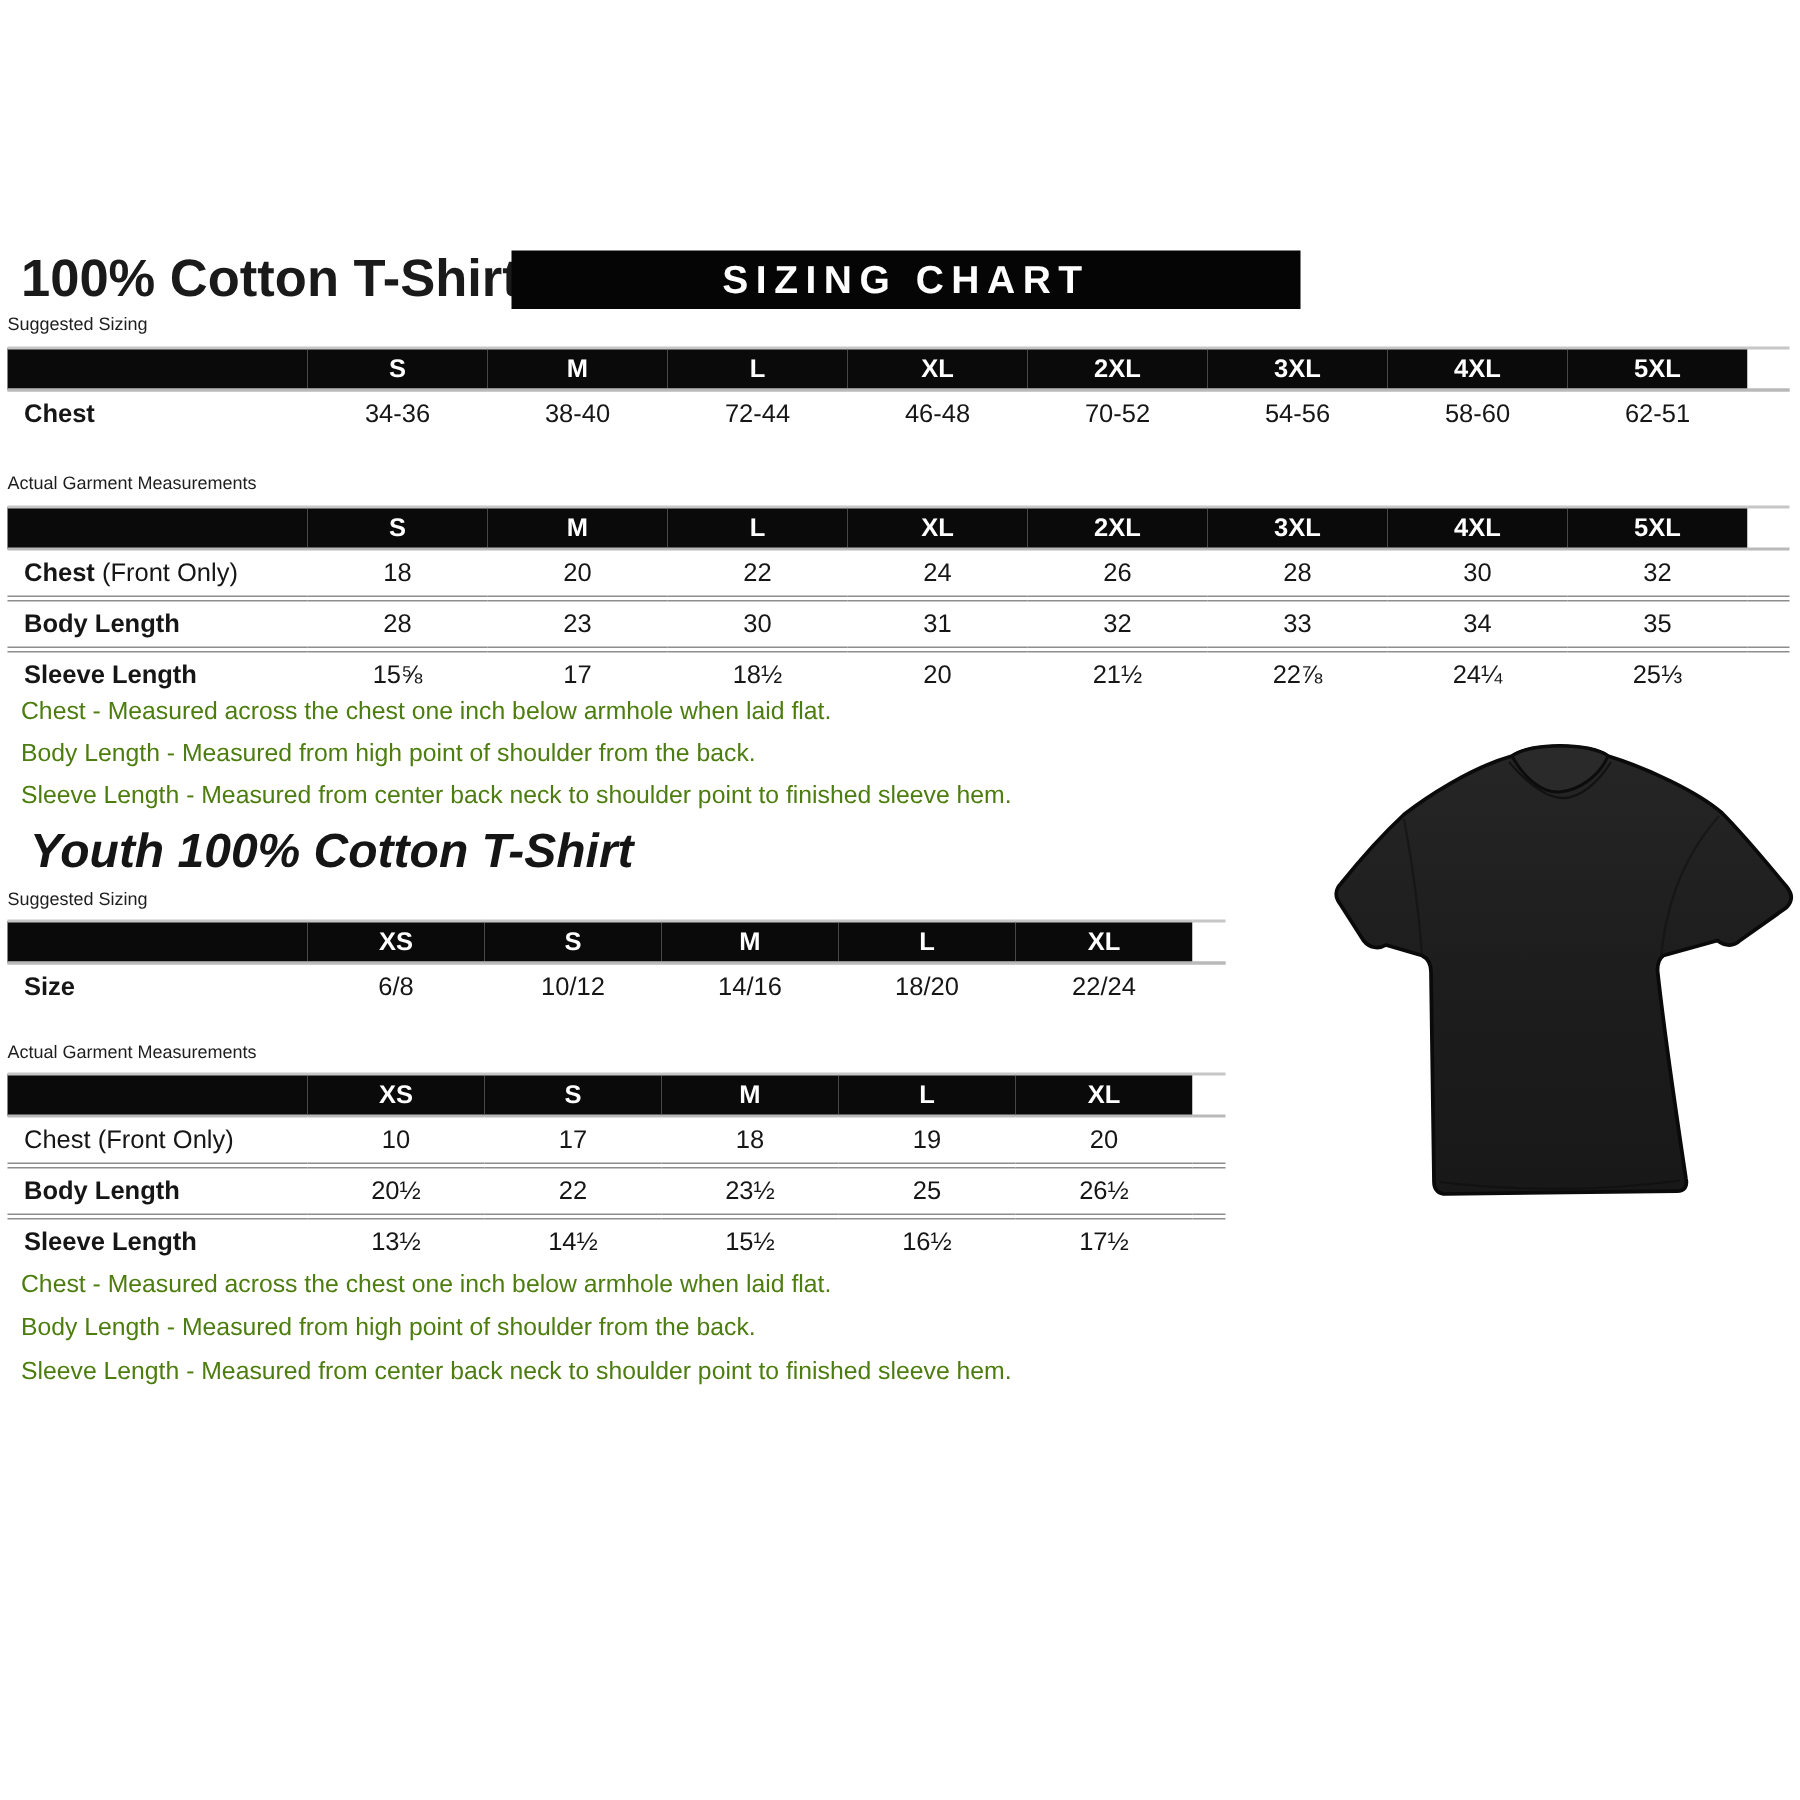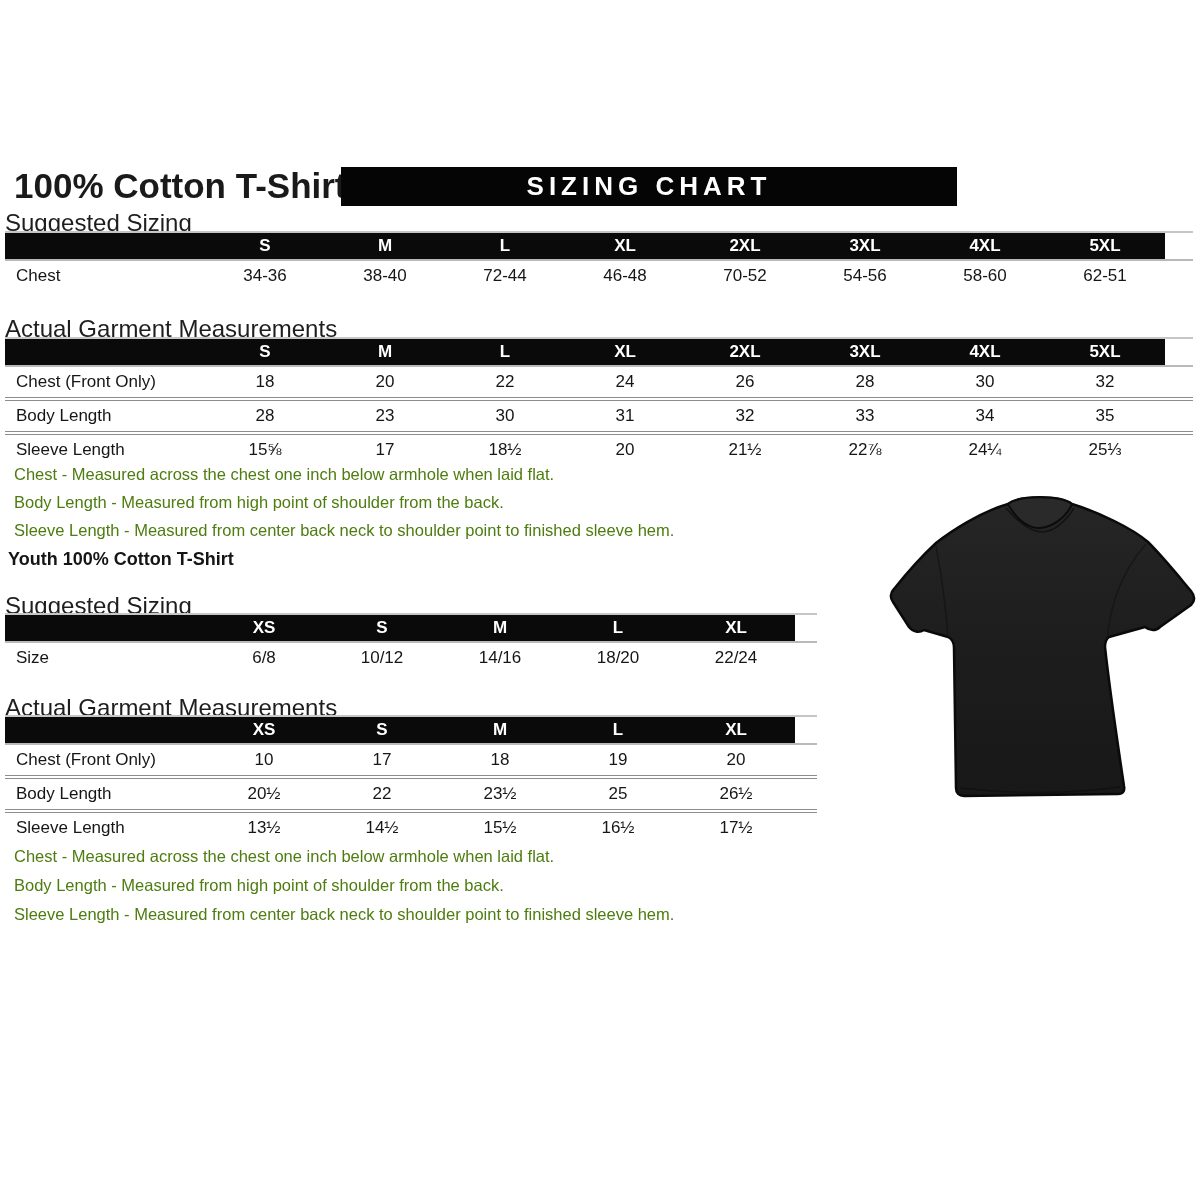--- a/index.html
+++ b/index.html
@@ -3,40 +3,40 @@
 <meta charset="utf-8">
 <style>
   html,body{margin:0;padding:0;background:#ffffff;}
   #page{
     position:relative;width:1200px;height:1200px;background:#ffffff;overflow:hidden;
     font-family:"Liberation Sans","DejaVu Sans",sans-serif;color:#141414;
   }
   .abs{position:absolute;}
   .page-title{left:14px;top:166px;font-size:35px;font-weight:bold;color:#1a1a1a;white-space:nowrap;}
   .banner{
-    left:341px;top:167px;width:616px;height:39px;background:#050505;
+    left:341px;top:167px;width:526px;height:39px;background:#050505;
     display:flex;align-items:center;justify-content:center;
   }
   .banner span{color:#ffffff;font-size:26px;font-weight:bold;letter-spacing:5px;white-space:nowrap;}
-  .sec-label{font-size:24px;color:#1e1e1e;white-space:nowrap;}
-  .youth-title{left:8px;top:549px;font-size:18px;font-weight:bold;color:#151515;white-space:nowrap;}
+  .sec-label{font-size:12px;color:#1e1e1e;white-space:nowrap;}
+  .youth-title{left:20px;top:549px;font-size:32px;font-weight:bold;color:#151515;white-space:nowrap;font-style:italic;}
   .note{font-size:16.5px;color:#4d7c0f;white-space:nowrap;}
   #notes-adult .note{line-height:28px;}
   #notes-youth .note{line-height:29px;}
 
   table.sz{border-collapse:collapse;table-layout:fixed;}
   table.sz th{
     background:#0a0a0a;color:#ffffff;font-size:17px;font-weight:bold;
     height:26px;line-height:26px;padding:0;text-align:center;
     border-top:2px solid #c6c6c6;border-bottom:2px solid #b9b9b9;
   }
   table.sz th.ovh{background:#ffffff;}
   table.sz td{height:30px;font-size:17px;text-align:center;padding:0;color:#161616;}
   table.sz td.lbl{text-align:left;padding-left:11px;white-space:nowrap;}
-  table.sz .b{font-weight:normal;}
+  table.sz .b{font-weight:bold;}
   table.sz tr.sep td{border-bottom:4px double #8d8d8d;}
 </style>
 </head>
 <body>
 
 <div id="page">
 
   <div class="abs page-title">100% Cotton T-Shirt</div>
 
   <div class="abs banner">

